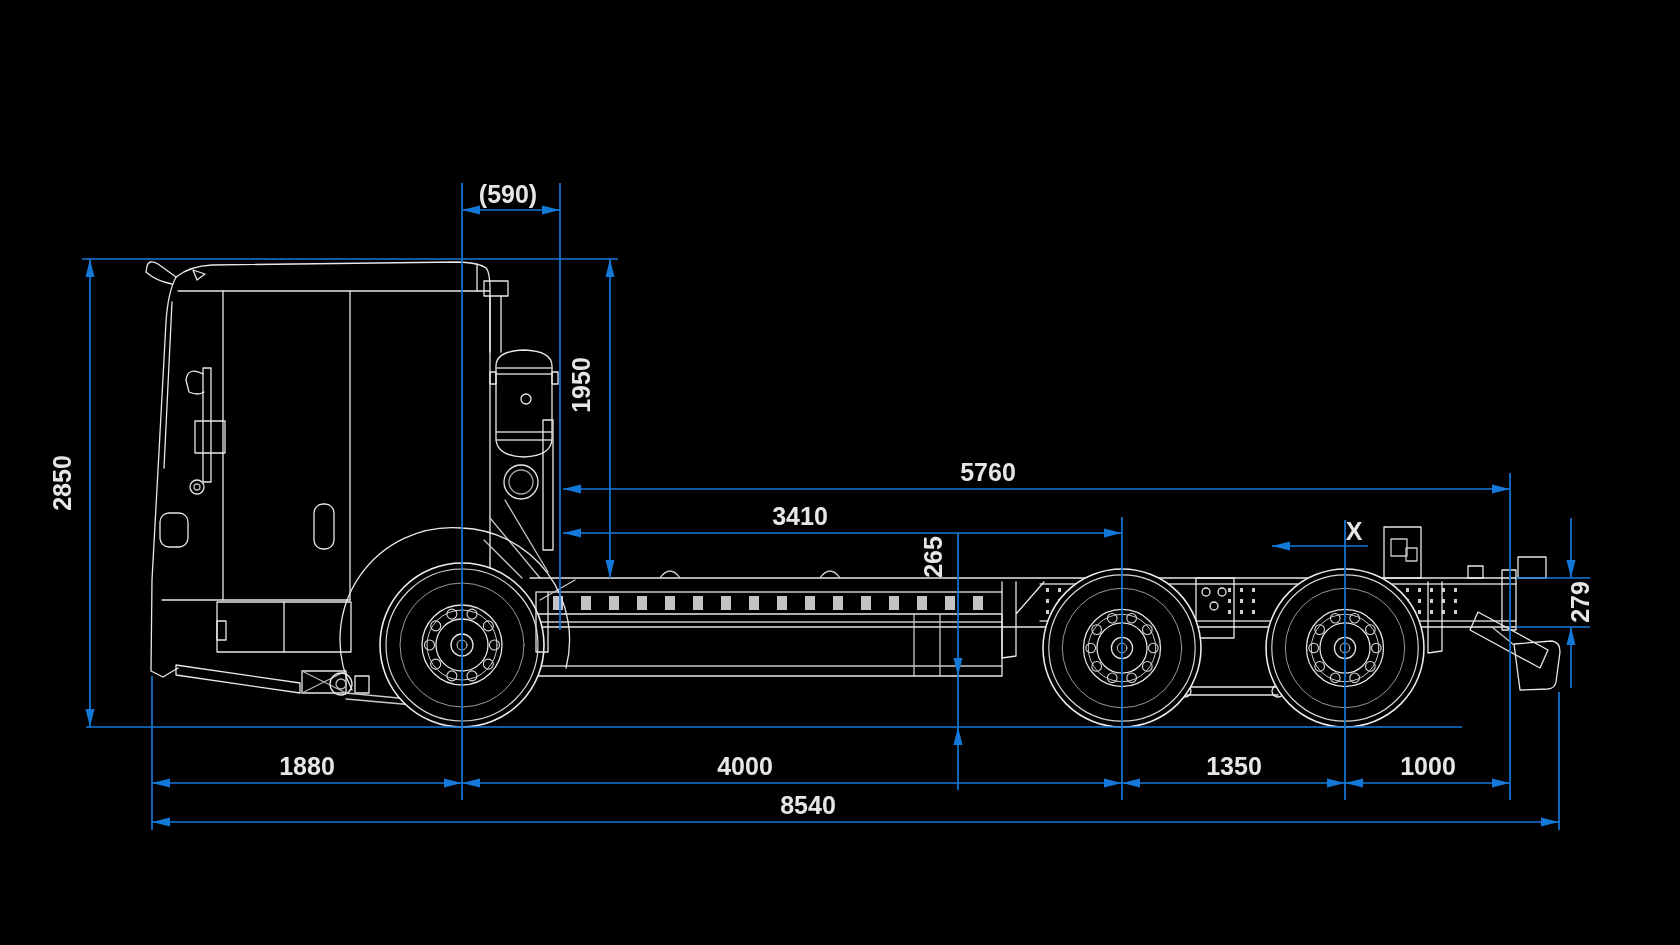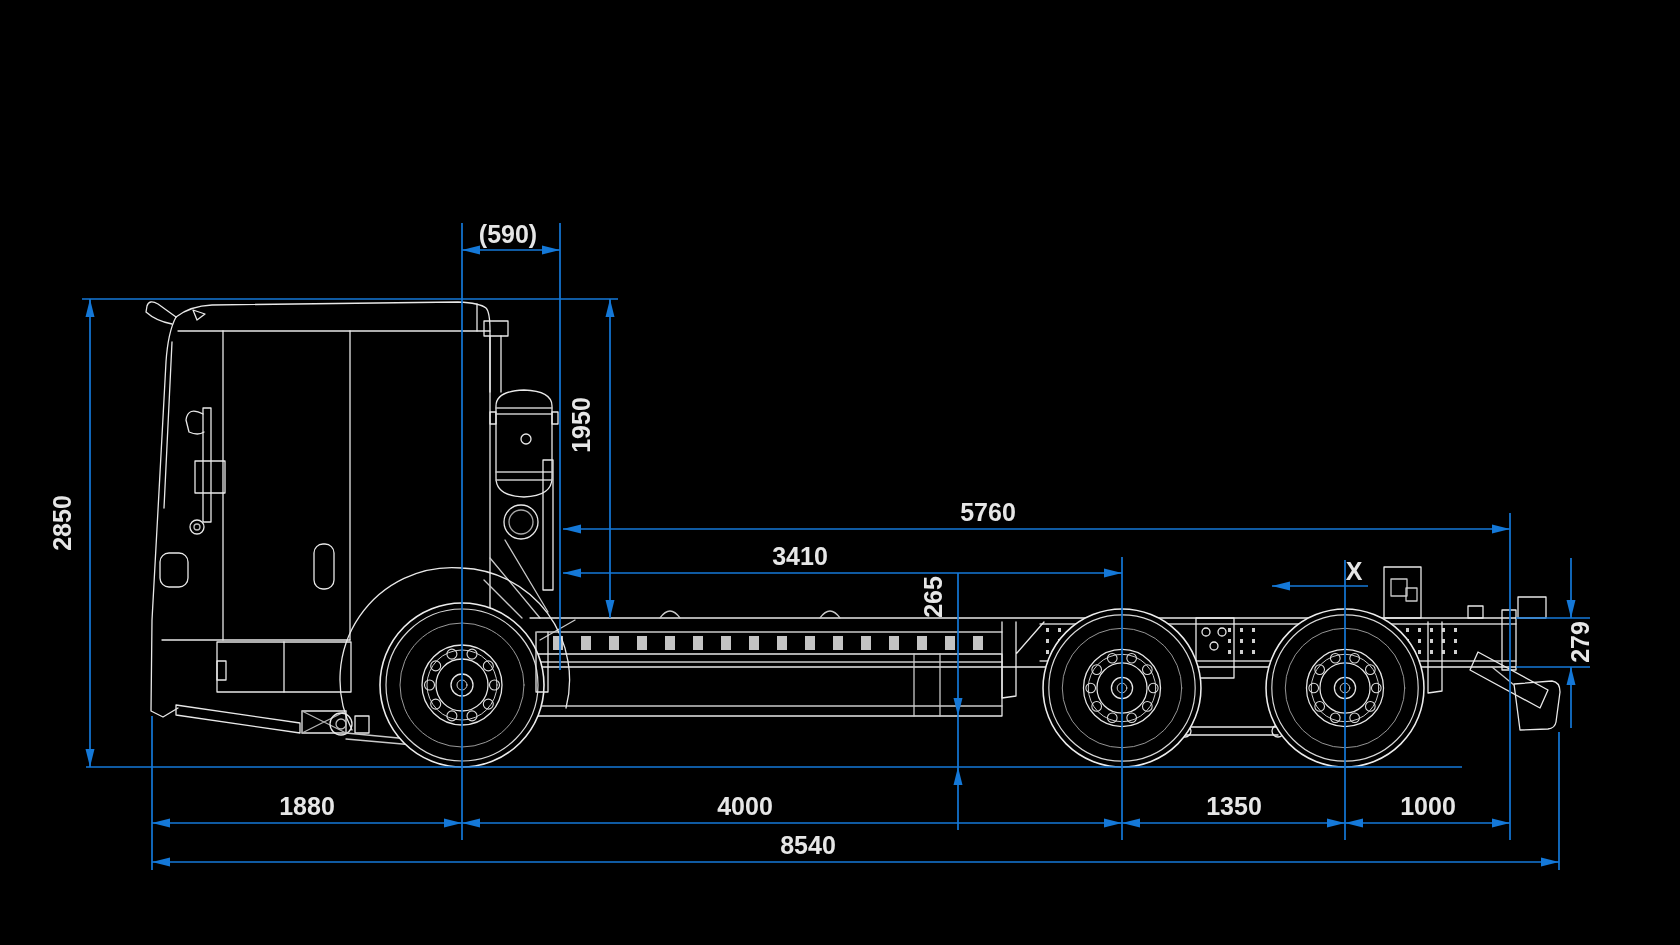--- a/index.html
+++ b/index.html
@@ -1,16 +1,16 @@
 <!DOCTYPE html>
 <html><head>
 <meta charset="utf-8">
 <style>
   html,body{margin:0;padding:0;background:#000;}
-  .stage{position:relative;width:1680px;height:902px;background:#000;overflow:hidden;margin-top:40px;}
+  .stage{position:relative;width:1680px;height:902px;background:#000;overflow:hidden;}
   svg{display:block;}
   text{font-family:"Liberation Sans","DejaVu Sans",sans-serif;font-weight:700;font-size:25px;fill:#e6e6e6;}
 </style>
 </head>
 <body>
 
 <div class="stage">
 <svg width="1680" height="945" viewBox="0 0 1680 945">
 
   <defs>

